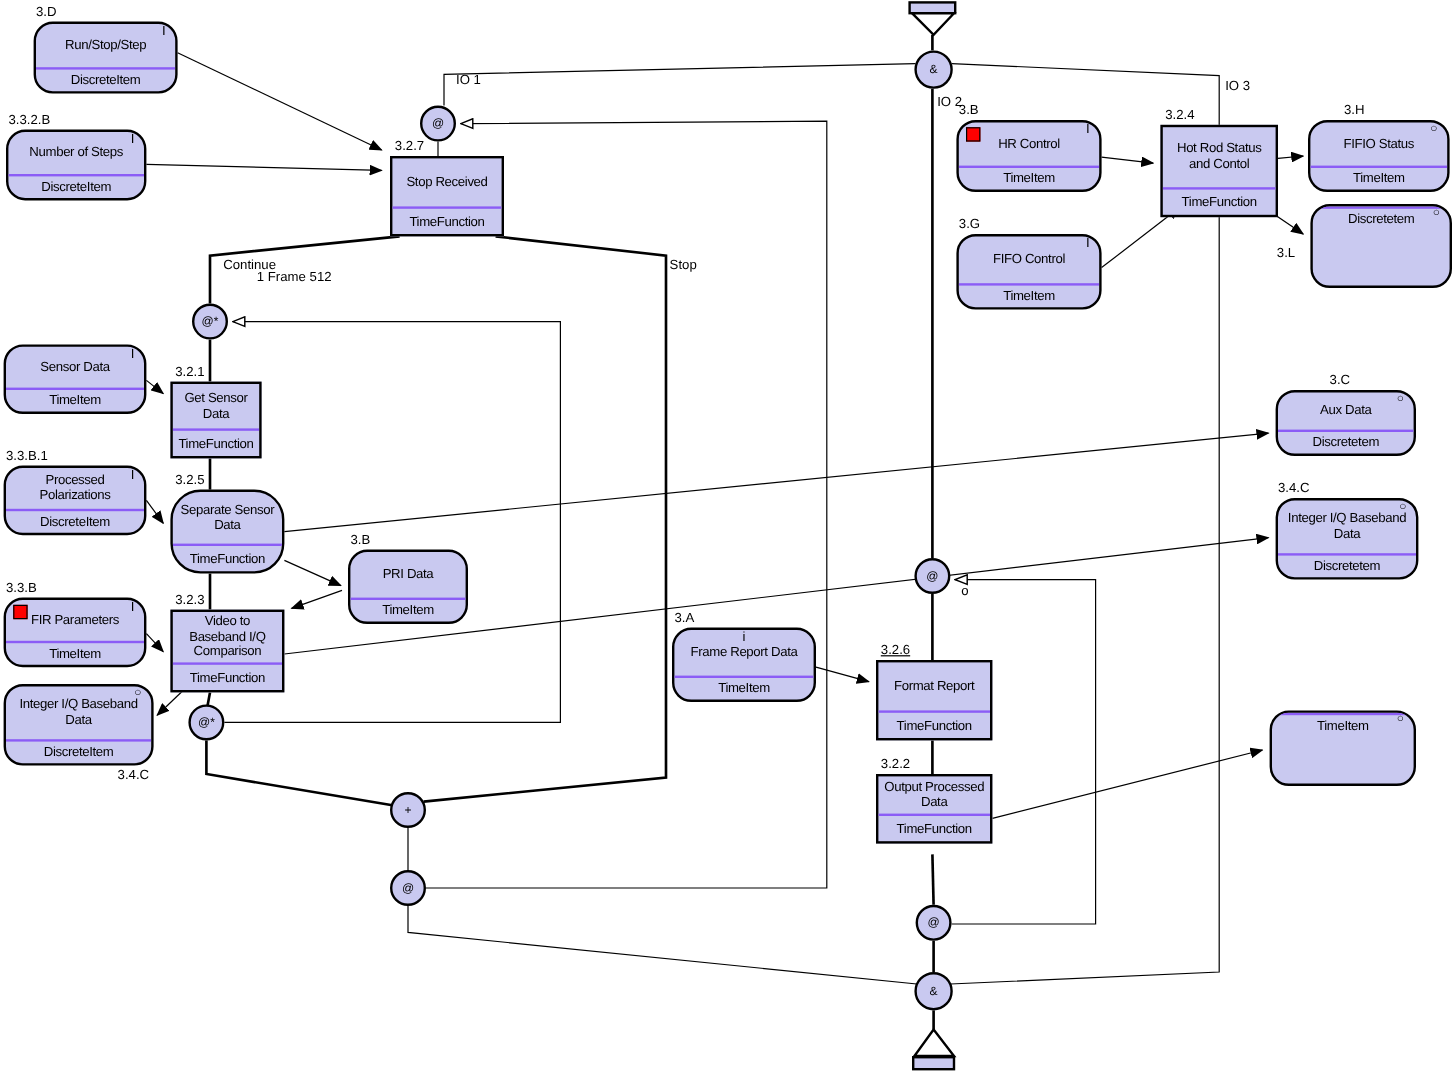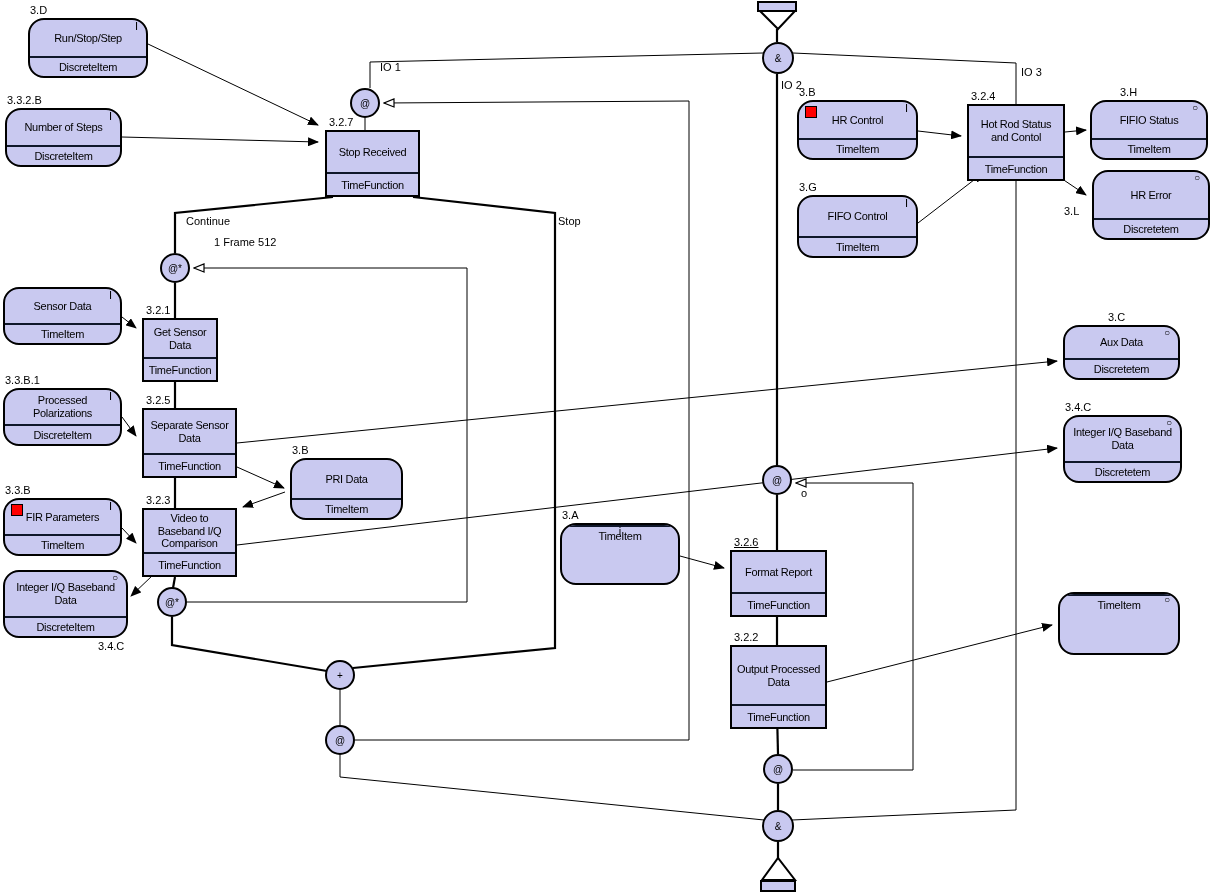--- a/index.html
+++ b/index.html
@@ -5,21 +5,21 @@
   html,body{margin:0;padding:0;background:#fff;}
   #canvas{position:relative;width:1212px;height:893px;background:#ffffff;overflow:hidden;
           font-family:"Liberation Sans",sans-serif;color:#000;}
   #wires{position:absolute;left:0;top:0;z-index:1;}
   .box{position:absolute;background:#c9c9f0;border:2px solid #000;box-sizing:border-box;
        display:flex;flex-direction:column;z-index:2;overflow:hidden;}
   .item{border-radius:16px;}
   .func{border-radius:0;}
   .name{flex:1;display:flex;align-items:center;justify-content:center;text-align:center;
         font-size:11px;line-height:1.15;letter-spacing:-0.3px;padding:1px 2px;}
-  .typ{border-top:2px solid #0f172a;display:flex;align-items:center;justify-content:center;
+  .typ{border-top:2px solid #8b5cf6;display:flex;align-items:center;justify-content:center;
        font-size:11px;letter-spacing:-0.3px;flex:0 0 auto;}
   .item .typ{height:18px;}
   .func .typ{height:21px;}
   .num{position:absolute;font-size:11px;white-space:nowrap;z-index:3;}
   .flabel{position:absolute;font-size:11px;white-space:nowrap;z-index:3;}
   .node{position:absolute;background:#c9c9f0;border:2px solid #000;border-radius:50%;
         display:flex;align-items:center;justify-content:center;font-size:10px;
         box-sizing:border-box;z-index:2;}
   .mk{position:absolute;top:0px;right:8px;font-size:11px;line-height:12px;}
   .mk.center{left:0;right:0;text-align:center;}
@@ -125,26 +125,27 @@
       <div class="typ">TimeItem</div>
       <div class="flag"></div>
       <div class="mk" style="font-size: 11px;">I</div>
     </div>
     <div class="num" style="left: 5px; top: 484px;">3.3.B</div>
     <div class="box item" style="left: 3px; top: 570px; width: 125px; height: 68px;">
       <div class="name">Integer I/Q Baseband Data</div>
       <div class="typ">DiscreteItem</div>
       <div class="mk" style="font-size: 10px;">○</div>
     </div>
-    <div class="box item" style="left: 290px; top: 458px; width: 113px; height: 62px;">
+    <div class="box item" style="left: 290px; top: 458px; width: 100px; height: 62px;">
       <div class="name">PRI Data</div>
       <div class="typ">TimeItem</div>
     </div>
     <div class="num" style="left: 292px; top: 444px;">3.B</div>
     <div class="box item" style="left: 560px; top: 523px; width: 120px; height: 62px;">
+      <div class="name">Frame Report Data</div>
       <div class="typ">TimeItem</div>
       <div class="mk center" style="font-size: 11px;">i</div>
     </div>
     <div class="num" style="left: 562px; top: 509px;">3.A</div>
     <div class="box item" style="left: 797px; top: 100px; width: 121px; height: 60px;">
       <div class="name">HR Control</div>
       <div class="typ">TimeItem</div>
       <div class="flag"></div>
       <div class="mk" style="font-size: 11px;">I</div>
     </div>
@@ -155,21 +156,20 @@
       <div class="mk" style="font-size: 11px;">I</div>
     </div>
     <div class="num" style="left: 799px; top: 181px;">3.G</div>
     <div class="box item" style="left: 1090px; top: 100px; width: 118px; height: 60px;">
       <div class="name">FIFIO Status</div>
       <div class="typ">TimeItem</div>
       <div class="mk" style="font-size: 10px;">○</div>
     </div>
     <div class="num" style="left: 1092px; top: 86px; margin-left: 28px;">3.H</div>
     <div class="box item" style="left: 1092px; top: 170px; width: 118px; height: 70px;">
-      <div class="name">HR Error</div>
       <div class="typ">Discretetem</div>
       <div class="mk" style="font-size: 10px;">○</div>
     </div>
     <div class="box item" style="left: 1063px; top: 325px; width: 117px; height: 55px;">
       <div class="name">Aux Data</div>
       <div class="typ">Discretetem</div>
       <div class="mk" style="font-size: 10px;">○</div>
     </div>
     <div class="num" style="left: 1108px; top: 311px;">3.C</div>
     <div class="box item" style="left: 1063px; top: 415px; width: 119px; height: 68px;">
@@ -185,56 +185,56 @@
     <div class="box func" style="left: 325px; top: 130px; width: 95px; height: 67px;">
       <div class="name">Stop Received</div>
       <div class="typ">TimeFunction</div>
     </div>
     <div class="num" style="left: 329px; top: 116px;">3.2.7</div>
     <div class="box func" style="left: 142px; top: 318px; width: 76px; height: 64px;">
       <div class="name">Get Sensor Data</div>
       <div class="typ">TimeFunction</div>
     </div>
     <div class="num" style="left: 146px; top: 304px;">3.2.1</div>
-    <div class="box func" style="left: 142px; top: 408px; width: 95px; height: 70px;">
+    <div class="box func" style="left: 142px; top: 408px; width: 95px; height: 70px; border-radius: 25px;">
       <div class="name">Separate Sensor Data</div>
       <div class="typ">TimeFunction</div>
     </div>
     <div class="num" style="left: 146px; top: 394px;">3.2.5</div>
     <div class="box func" style="left: 142px; top: 508px; width: 95px; height: 69px;">
       <div class="name">Video to Baseband I/Q Comparison</div>
       <div class="typ">TimeFunction</div>
     </div>
     <div class="num" style="left: 146px; top: 494px;">3.2.3</div>
     <div class="box func" style="left: 967px; top: 104px; width: 98px; height: 77px;">
       <div class="name">Hot Rod Status and Contol</div>
       <div class="typ">TimeFunction</div>
     </div>
     <div class="num" style="left: 971px; top: 90px;">3.2.4</div>
     <div class="box func" style="left: 730px; top: 550px; width: 97px; height: 67px;">
       <div class="name">Format Report</div>
       <div class="typ">TimeFunction</div>
     </div>
     <div class="num" style="left: 734px; top: 536px; text-decoration: underline;">3.2.6</div>
-    <div class="box func" style="left: 730px; top: 645px; width: 97px; height: 84px;">
+    <div class="box func" style="left: 730px; top: 645px; width: 97px; height: 58px;">
       <div class="name">Output Processed Data</div>
       <div class="typ">TimeFunction</div>
     </div>
     <div class="num" style="left: 734px; top: 631px;">3.2.2</div>
     <div class="node" style="left: 350px; top: 88px; width: 30px; height: 30px;">@</div>
     <div class="node" style="left: 160px; top: 253px; width: 30px; height: 30px;">@*</div>
     <div class="node" style="left: 157px; top: 587px; width: 30px; height: 30px;">@*</div>
     <div class="node" style="left: 325px; top: 660px; width: 30px; height: 30px;">+</div>
     <div class="node" style="left: 325px; top: 725px; width: 30px; height: 30px;">@</div>
     <div class="node" style="left: 762px; top: 42px; width: 32px; height: 32px;">&amp;</div>
     <div class="node" style="left: 762px; top: 465px; width: 30px; height: 30px;">@</div>
     <div class="node" style="left: 763px; top: 754px; width: 30px; height: 30px;">@</div>
     <div class="node" style="left: 762px; top: 810px; width: 32px; height: 32px;">&amp;</div>
     <div class="flabel" style="left: 380px; top: 61px;">IO 1</div>
     <div class="flabel" style="left: 781px; top: 79px;">IO 2</div>
     <div class="flabel" style="left: 1021px; top: 66px;">IO 3</div>
     <div class="flabel" style="left: 186px; top: 215px;">Continue</div>
     <div class="flabel" style="left: 558px; top: 215px;">Stop</div>
-    <div class="flabel" style="left: 214px; top: 236px;">1 Frame 512</div>
+    <div class="flabel" style="left: 214px; top: 225px;">1 Frame 512</div>
     <div class="flabel" style="left: 801px; top: 487px;">o</div>
     <div class="flabel" style="left: 98px; top: 640px;">3.4.C</div>
     <div class="flabel" style="left: 1064px; top: 205px;">3.L</div>
   </div>
 
 </body></html>

